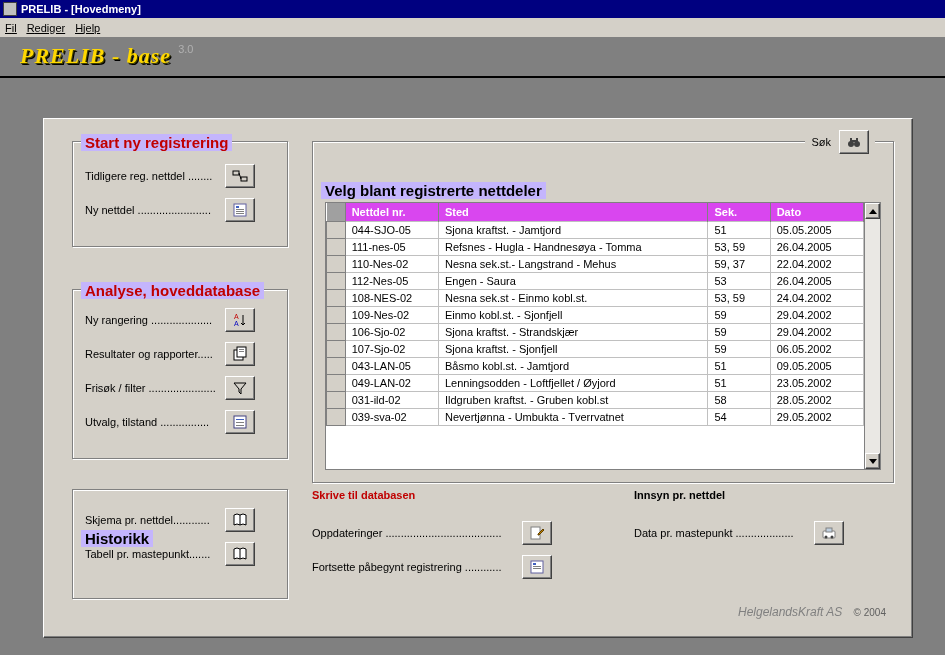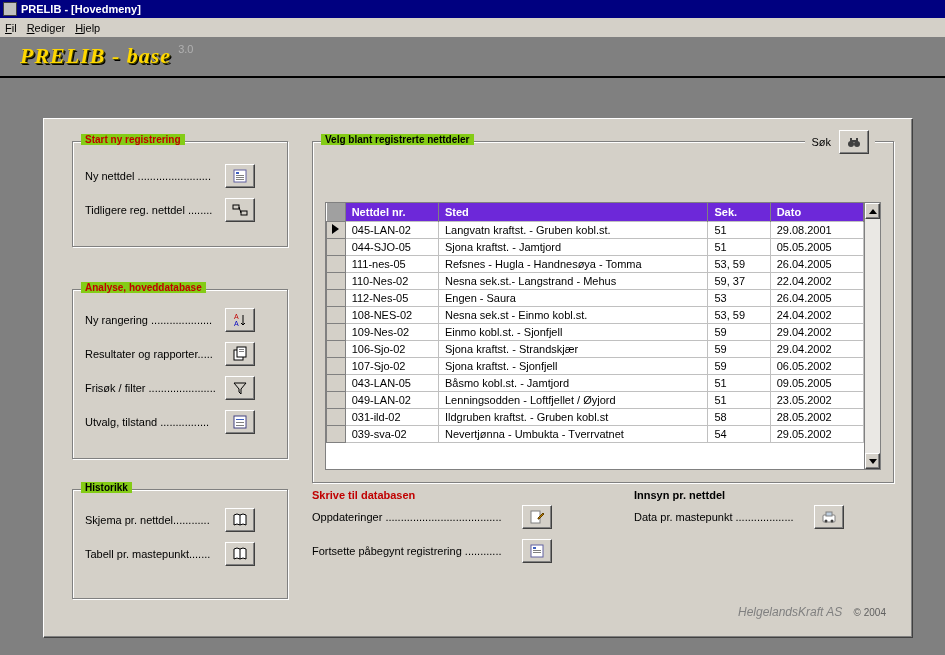--- a/index.html
+++ b/index.html
@@ -5,35 +5,35 @@
   * { box-sizing: border-box; }
   html, body { margin:0; padding:0; font-family: Tahoma, Arial, sans-serif; font-size:11px; }
   body { width:945px; height:655px; background:#808080; overflow:hidden; }
 
   
   .titlebar { height:18px; background:#000080; color:#fff; display:flex; align-items:center; padding:0 3px; font-weight:bold; font-size:11px;text-align:right; }
   .titlebar .ico { width:14px; height:14px; background:#c0c0c0; margin-right:4px; display:inline-block; border:1px solid #404040; }
 
   
   .menubar { height:20px; background:#d4d0c8; border-bottom:1px solid #808080; display:flex; align-items:center; padding:0 5px; gap:10px; }
-  .menubar span { cursor:default; }
+  .menubar span { cursor:default;text-decoration:underline; }
   .menubar .u { text-decoration:underline; }
 
   
   .apphdr { height:40px; background:#808080; border-bottom:2px solid #000; padding:5px 20px; position:relative; }
   .apphdr .logo { font: italic bold 22px "Times New Roman", serif; color:#ffd800; text-shadow:1px 1px 0 #404000, 2px 2px 0 #000; letter-spacing:1px; }
   .apphdr .ver { color:#808080; font-size:11px; position:relative; top:-10px; left:4px; text-shadow:none; color:#b0b0b0;}
 
   
   .formpanel { position:absolute; left:43px; top:118px; width:870px; height:520px; background:#d4d0c8; border:1px solid #404040; border-top-color:#fff; border-left-color:#fff; box-shadow: inset -1px -1px 0 #808080, inset 1px 1px 0 #d4d0c8; }
 
   
   .group { position:absolute; border:1px solid #808080; box-shadow:1px 1px 0 #fff inset, 1px 1px 0 #fff; }
-  .group > .legend { position:absolute; top:-8px; left:8px; background:#84cc16; padding:0 4px; font-weight:bold; color:#c00000; font-size:10px; }
-  .group > .legend.black { color:#000; font-weight:bold; }
+  .group > .legend { position:absolute; top:-8px; left:8px; background:#c4b5fd; padding:0 4px; font-weight:bold; color:#c00000; font-size:15px; }
+  .group > .legend.black { color:#000; font-weight:bold;margin-top:48px; }
 
   .row { display:flex; align-items:center; margin:4px 0 10px 12px; }
   .row .lblwrap { width:140px; overflow:hidden; white-space:nowrap; font-size:11px; }
 
   
   .btn { width:30px; height:24px; background:#d4d0c8; border:1px solid #404040; border-top-color:#fff; border-left-color:#fff; box-shadow: inset -1px -1px 0 #808080; display:flex; align-items:center; justify-content:center; cursor:pointer; font-size:12px; }
   .btn svg { width:16px; height:16px; }
 
   
   .g-start { left:28px; top:22px; width:216px; height:106px; }
@@ -45,39 +45,39 @@
   .g-skrive { left:268px; top:370px; width:310px; height:110px; border:none; box-shadow:none; }
   .g-innsyn { left:590px; top:370px; width:255px; height:110px; border:none; box-shadow:none; }
 
   .sok-area { position:absolute; right:18px; top:-12px; background:#d4d0c8; padding:0 6px; display:flex; align-items:center; gap:8px; }
   .sok-area .lbl { font-size:11px; }
 
   
   .gridwrap { position:absolute; left:12px; top:60px; width:556px; height:268px; border:1px solid #808080; background:#fff; display:flex; }
   .gridbody { flex:1; overflow:hidden; }
   table.grid { border-collapse:collapse; width:100%; font-size:11px; }
-  table.grid thead th { background:#6d28d9; color:#fff; font-weight:bold; text-align:left; padding:3px 6px; border-right:1px solid #808080; height:18px; }
+  table.grid thead th { background:#d946ef; color:#fff; font-weight:bold; text-align:left; padding:3px 6px; border-right:1px solid #808080; height:18px; }
   table.grid thead th.rowhdr { width:18px; background:#a0a0a0;}
   table.grid tbody td { border:1px solid #c0c0c0; padding:2px 6px; height:17px; background:#fff; white-space:nowrap; overflow:hidden; }
   table.grid tbody td.rowhdr { width:18px; background:#d4d0c8; border:1px solid #808080; text-align:center; padding:0;}
   .ptr { display:inline-block; width:0;height:0;border-top:5px solid transparent;border-bottom:5px solid transparent;border-left:7px solid #000;}
 
   
   .vscroll { width:16px; background:#d4d0c8; border-left:1px solid #808080; display:flex; flex-direction:column; }
   .vscroll .sbtn { height:16px; background:#d4d0c8; border:1px solid #404040; border-top-color:#fff;border-left-color:#fff; box-shadow:inset -1px -1px 0 #808080; display:flex;align-items:center;justify-content:center;}
   .vscroll .track { flex:1; background:repeating-conic-gradient(#d4d0c8 0% 25%, #fff 0% 50%) 50% / 2px 2px; }
   .vscroll .arrow { width:0;height:0;border-left:4px solid transparent;border-right:4px solid transparent;}
   .vscroll .up .arrow{ border-bottom:5px solid #000;}
   .vscroll .dn .arrow{ border-top:5px solid #000;}
 
   .footer { position:absolute; right:26px; bottom:18px; font-size:12px; color:#808080; font-style:italic; }
   .footer .copy { font-style:normal; font-size:10px; color:#606060; margin-left:8px;}
 
   
-  .sect-title { font-weight:bold; color:#c00000; font-size:11px; margin-bottom:4px; }
+  .sect-title { font-weight:bold; color:#c00000; font-size:11px; margin-bottom:20px; }
   .sect-title.black { color:#000; }
 
   .col-id { width:90px; }
   .col-sted { width:260px; }
   .col-sek { width:60px; }
   .col-dato { width:90px; }
 </style>
 </head>
 <body>
 
@@ -96,38 +96,38 @@
   <span class="logo">PRELIB - base</span>
   <span class="ver">3.0</span>
 </div>
 
 <div class="formpanel">
 
   <div class="group g-start">
     <div class="legend">Start ny registrering</div>
     <div style="height:18px"></div>
     <div class="row">
+      <div class="lblwrap"><span>Tidligere reg. nettdel</span> ........</div>
+      <div class="btn">
+        <svg viewBox="0 0 16 16">
+            <rect x="1" y="3" width="6" height="4" fill="none" stroke="#000"></rect>
+            <rect x="9" y="9" width="6" height="4" fill="none" stroke="#000"></rect>
+            <path d="M7 5 L9 11" stroke="#000"></path>
+          </svg>
+      </div>
+    </div>
+    <div class="row">
       <div class="lblwrap"><span>Ny nettdel</span> ........................</div>
       <div class="btn">
         <svg viewBox="0 0 16 16">
             <rect x="2" y="2" width="12" height="12" fill="#fff" stroke="#6060a0"></rect>
             <rect x="4" y="4" width="3" height="2" fill="#4060c0"></rect>
             <rect x="4" y="7" width="8" height="1" fill="#808080"></rect>
             <rect x="4" y="9" width="8" height="1" fill="#808080"></rect>
             <rect x="4" y="11" width="8" height="1" fill="#808080"></rect>
-          </svg>
-      </div>
-    </div>
-    <div class="row">
-      <div class="lblwrap"><span>Tidligere reg. nettdel</span> ........</div>
-      <div class="btn">
-        <svg viewBox="0 0 16 16">
-            <rect x="1" y="3" width="6" height="4" fill="none" stroke="#000"></rect>
-            <rect x="9" y="9" width="6" height="4" fill="none" stroke="#000"></rect>
-            <path d="M7 5 L9 11" stroke="#000"></path>
           </svg>
       </div>
     </div>
   </div>
 
   <div class="group g-analyse">
     <div class="legend">Analyse, hoveddatabase</div>
     <div style="height:14px"></div>
     <div class="row">
       <div class="lblwrap"><span>Ny rangering</span> ....................</div>
@@ -216,27 +216,20 @@
             <tr>
               <th class="rowhdr"></th>
               <th class="col-id">Nettdel  nr.</th>
               <th class="col-sted">Sted</th>
               <th class="col-sek">Sek.</th>
               <th class="col-dato">Dato</th>
             </tr>
           </thead>
           <tbody id="grid-body">
               <tr>
-                <td class="rowhdr"><span class="ptr"></span></td>
-                <td class="col-id">045-LAN-02</td>
-                <td class="col-sted">Langvatn kraftst. - Gruben kobl.st.</td>
-                <td class="col-sek">51</td>
-                <td class="col-dato">29.08.2001</td>
-              </tr>
-              <tr>
                 <td class="rowhdr"></td>
                 <td class="col-id">044-SJO-05</td>
                 <td class="col-sted">Sjona kraftst. - Jamtjord</td>
                 <td class="col-sek">51</td>
                 <td class="col-dato">05.05.2005</td>
               </tr>
               <tr>
                 <td class="rowhdr"></td>
                 <td class="col-id">111-nes-05</td>
                 <td class="col-sted">Refsnes - Hugla - Handnesøya - Tomma</td>

